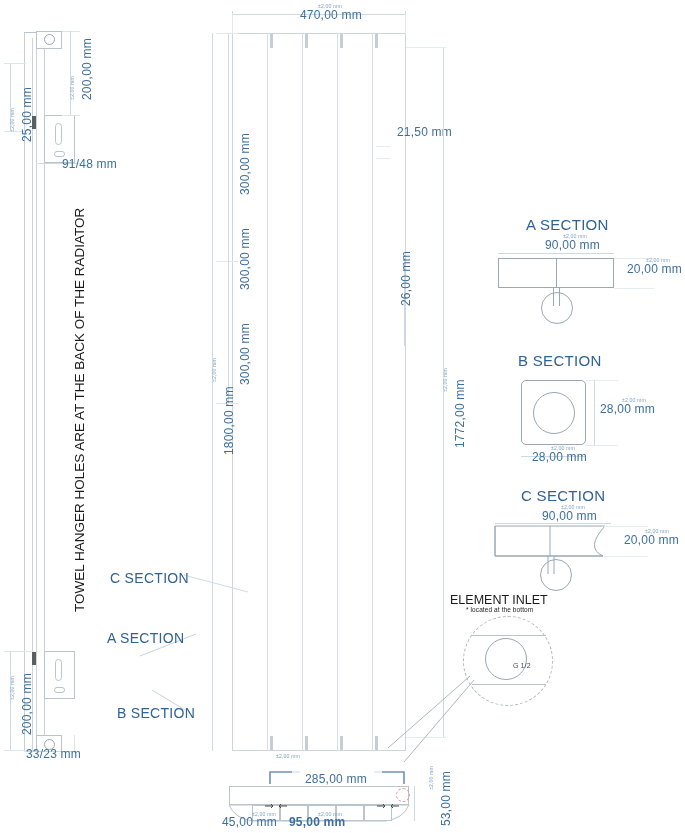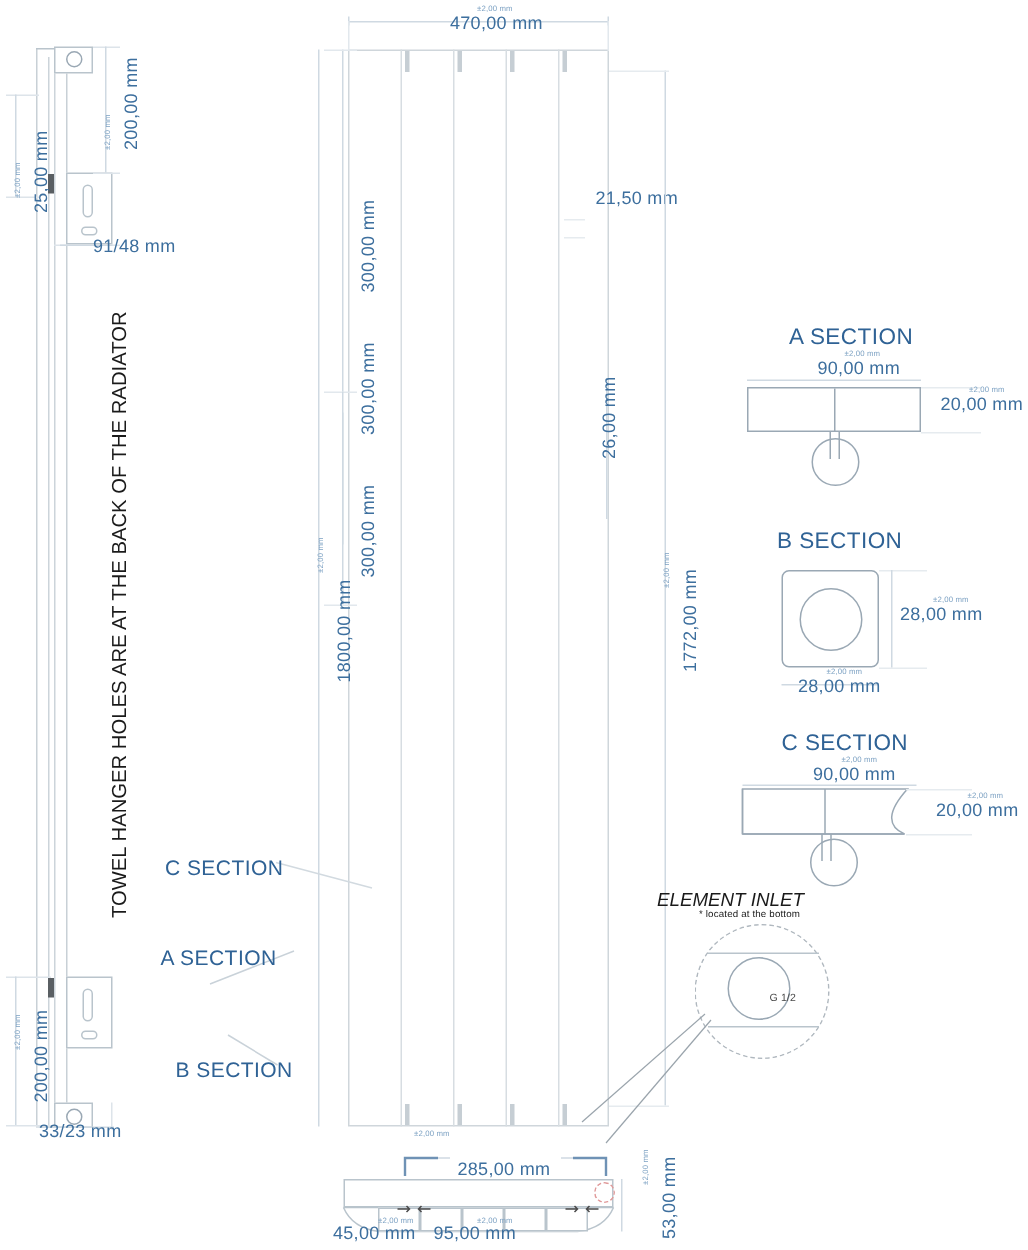--- a/index.html
+++ b/index.html
@@ -207,21 +207,21 @@
     </svg>
     <div class="circ" style="left:540px;top:559px;width:32px;height:32px;"></div>
 
     <div class="ext" style="left:604px;top:526px;width:44px;height:1px;background:#e6ebef;"></div>
     <div class="ext" style="left:604px;top:556px;width:44px;height:1px;background:#e6ebef;"></div>
     <div class="dim" style="left:624px;top:533px;">20,00 mm</div>
     <div class="tol" style="left:645px;top:528px;">±2,00 mm</div>
   </div>
 
   <div>
-    <div class="blk" style="left:438px;top:593px;font-size:12.5px;font-style:italic;">ELEMENT INLET</div>
+    <div class="blk" style="left:450px;top:593px;font-size:12.5px;">ELEMENT INLET</div>
     <div class="blk tiny" style="left:466px;top:606px;">* located at the bottom</div>
 
     <div class="dash" style="left:463px;top:616px;width:90px;height:90px;"></div>
     <div class="ln lnh" style="left:472px;top:635px;width:74px;"></div>
     <div class="ln lnh" style="left:472px;top:684px;width:74px;"></div>
     <div class="circ" style="left:485px;top:638px;width:42px;height:42px;"></div>
     <div class="blk tiny" style="left:513px;top:662px;font-size:7px;color:#4a4a4a;">G 1/2</div>
 
     <svg width="685" height="833" style="left:0;top:0;">
       <line x1="474" y1="680" x2="404" y2="762" stroke="#9aa4ac" stroke-width="0.8"></line>
@@ -260,21 +260,21 @@
       <path d="M32,6 L24,6 M26,4 L24,6 L26,8" stroke="#4a4a4a" stroke-width="1" fill="none"></path>
       <path d="M122,6 L130,6 M128,4 L130,6 L128,8" stroke="#4a4a4a" stroke-width="1" fill="none"></path>
       <path d="M144,6 L136,6 M138,4 L136,6 L138,8" stroke="#4a4a4a" stroke-width="1" fill="none"></path>
     </svg>
 
     <div class="dashred" style="left:396px;top:788px;width:14px;height:14px;"></div>
 
     <div class="dim" style="left:222px;top:815px;text-align:center;">45,00 mm</div>
     <div class="tol" style="left:252px;top:811px;">±2,00 mm</div>
 
-    <div class="dim" style="left:289px;top:815px;">95,00 mm</div>
+    <div class="dim" style="left:289px;top:815px;font-weight:bold;">95,00 mm</div>
     <div class="tol" style="left:318px;top:811px;">±2,00 mm</div>
 
     <div class="dimline" style="left:414px;top:786px;width:1px;height:35px;"></div>
     <div class="dim rot90" style="left:439px;top:826px;">53,00 mm</div>
     <div class="tol rot90" style="left:428px;top:790px;">±2,00 mm</div>
   </div>
 
 </div>
 
 </body></html>

